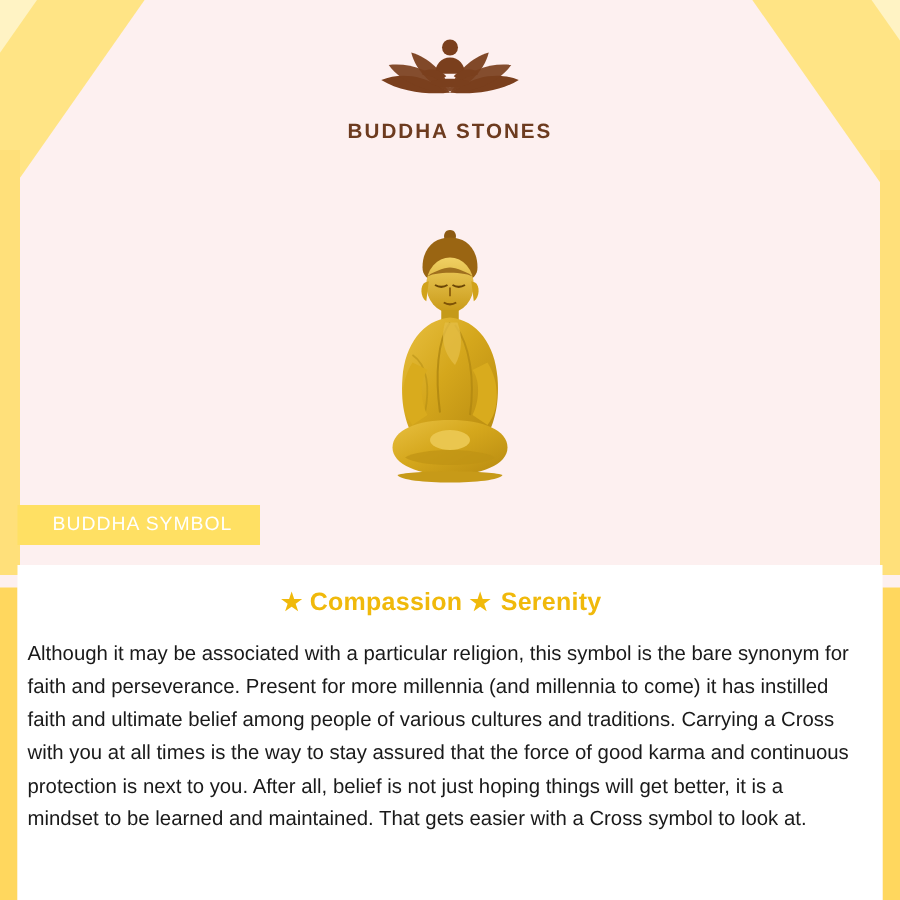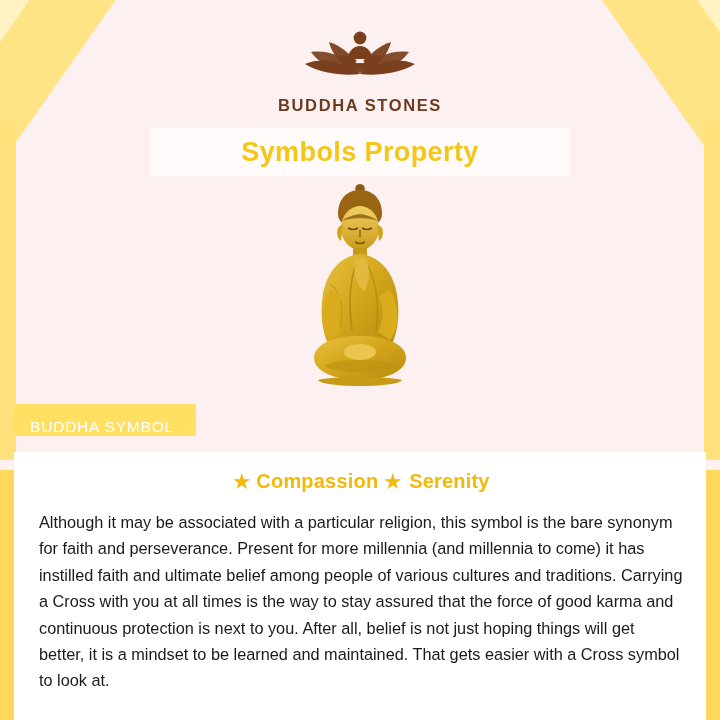--- a/index.html
+++ b/index.html
@@ -114,35 +114,35 @@
     justify-content: center;
     align-items: flex-start;
   }
   .statue { width: 200px; height: 228px; display:block; }
 
   
   .symbol-tag {
     position: absolute;
     left: 14px; top: 404px;
     height: 32px;
-    padding: 0 22px 0 16px;
+    padding: 0 22px 0 28px;
     background: #ffe063;
     display: flex;
-    align-items: flex-end;
+    align-items: center;
     color: #fff;
     font-size: 15.5px;
     letter-spacing: 0.8px;
   }
 
   
   .panel {
     position: absolute;
     left: 14px; right: 14px; top: 452px; bottom: 0;
     background: #ffffff;
-    padding: 18px 22px 0 25px;
+    padding: 18px 22px 0 8px;
     box-sizing: border-box;
   }
   .headline {
     text-align: center;
     font-size: 20px;
     font-weight: bold;
     color: #f0b90b;
     letter-spacing: 0.2px;
     margin: 0 0 16px 0;
   }
@@ -185,23 +185,20 @@
         <circle cx="85" cy="14" r="6.4"></circle>
         <path d="M85 22 C78 22 73 28 73 35 L97 35 C97 28 92 22 85 22 Z"></path>
         <path d="M63 33 C70 30 78 32 82 37 L76 41 C72 37 67 36 63 36 Z"></path>
         <path d="M107 33 C100 30 92 32 88 37 L94 41 C98 37 103 36 107 36 Z"></path>
         <path d="M68 42 C76 38 94 38 102 42 C96 47 74 47 68 42 Z"></path>
       </g>
     </svg>
     <div class="logo-text">BUDDHA STONES</div>
   </div>
 
-  <div class="title-bar">
-    <span>Symbols Property</span>
-  </div>
 
   <div class="statue-wrap">
     <svg class="statue" viewBox="0 0 200 228">
       <defs>
         <linearGradient id="g1" x1="0" y1="0" x2="1" y2="1">
           <stop offset="0%" stop-color="#e8c041"></stop>
           <stop offset="45%" stop-color="#d5a71c"></stop>
           <stop offset="100%" stop-color="#b78a10"></stop>
         </linearGradient>
         <linearGradient id="g2" x1="0" y1="0" x2="0" y2="1">

